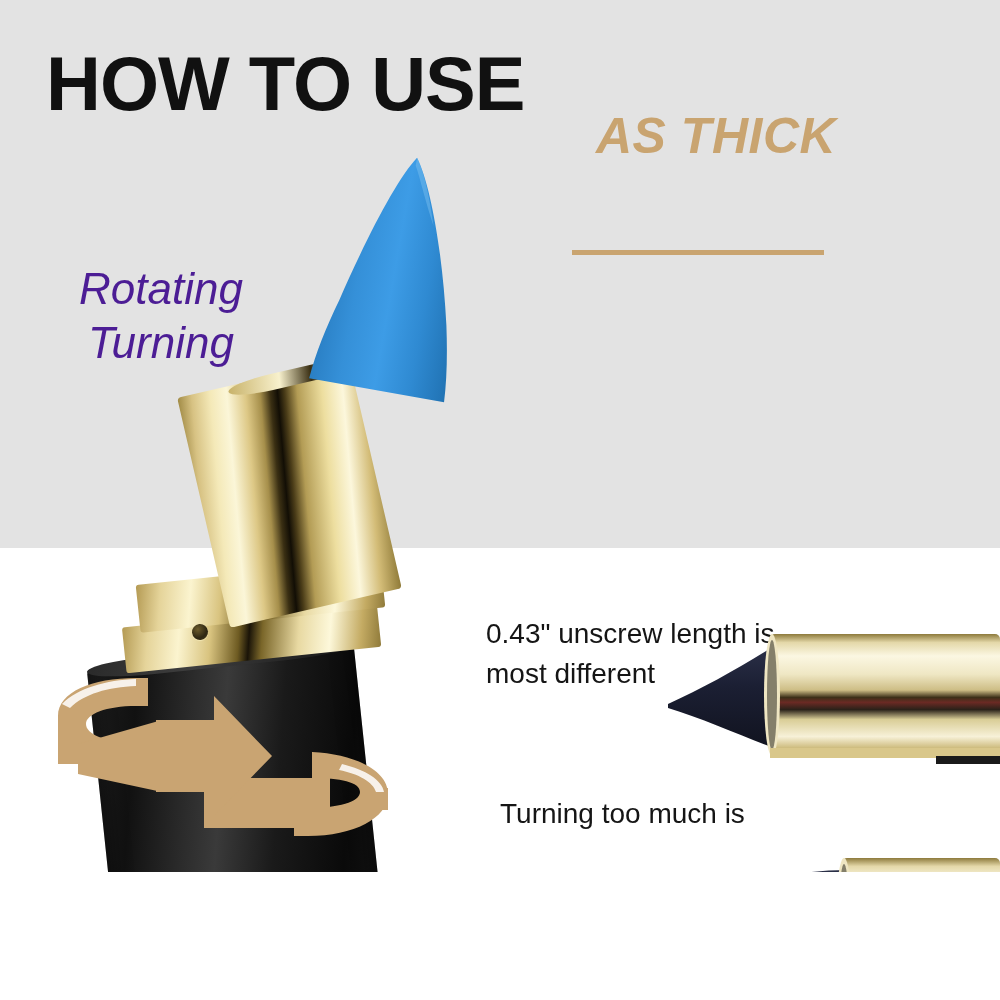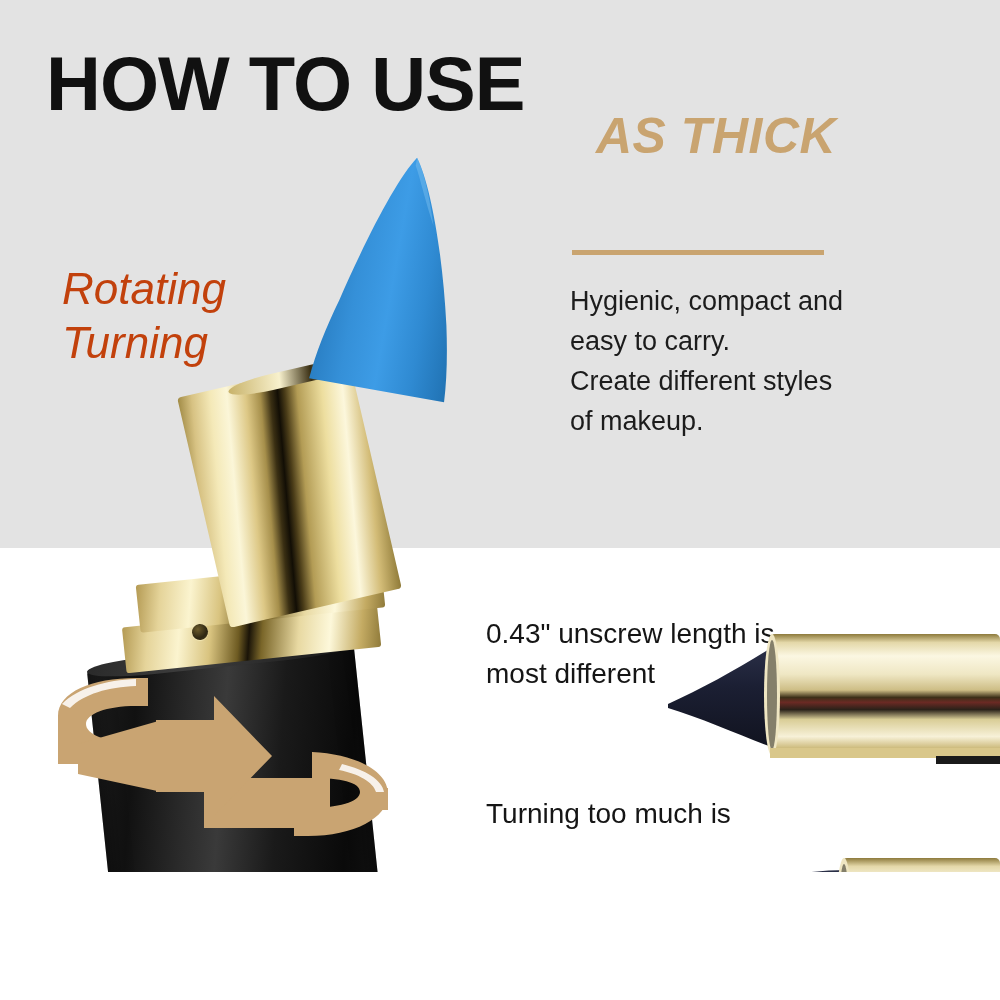--- a/index.html
+++ b/index.html
@@ -62,36 +62,37 @@
   .body-copy {
     position: absolute;
     left: 570px; top: 282px;
     width: 400px;
     font-size: 27px;
     color: #1c1c1c;
     line-height: 1.48;
   }
   .rotating-label {
     position: absolute;
-    left: 62px; top: 262px;
+    left: 79px; top: 262px;
     font-size: 44px;
     font-style: italic;
-    color: #c2410c;
+    color: #4c1d95;
     line-height: 1.22;
     white-space: nowrap;
+    text-align: center;
   }
   .caption {
     position: absolute;
     font-size: 28px;
     color: #151515;
     line-height: 1.42;
     width: 360px;
   }
   .caption-a { left: 486px; top: 614px; }
-  .caption-b { left: 486px; top: 794px; }
+  .caption-b { left: 500px; top: 794px; }
 
   
   .hero { position: absolute; left: 0; top: 0; width: 1000px; height: 1000px; }
 
   
   .base-shadow {
     position: absolute;
     left: 62px; top: 930px;
     width: 300px; height: 60px;
     background: radial-gradient(ellipse at 50% 50%, rgba(0,0,0,0.28) 0%, rgba(0,0,0,0.10) 45%, rgba(0,0,0,0) 72%);
@@ -205,26 +206,20 @@
   <div class="rotating-label">
     <div>Rotating</div>
     <div>Turning</div>
   </div>
 
   <div class="gold-heading">
     <div>AS THICK</div>
   </div>
   <div class="gold-rule"></div>
 
-  <div class="body-copy">
-    <div>Hygienic, compact and</div>
-    <div>easy to carry.</div>
-    <div>Create different styles</div>
-    <div>of makeup.</div>
-  </div>
 
   <div class="hero">
 
     <div class="base-shadow"></div>
 
     <div class="black-base">
       <div class="black-base-top"></div>
     </div>
 
     <div class="collar collar-1"></div>

